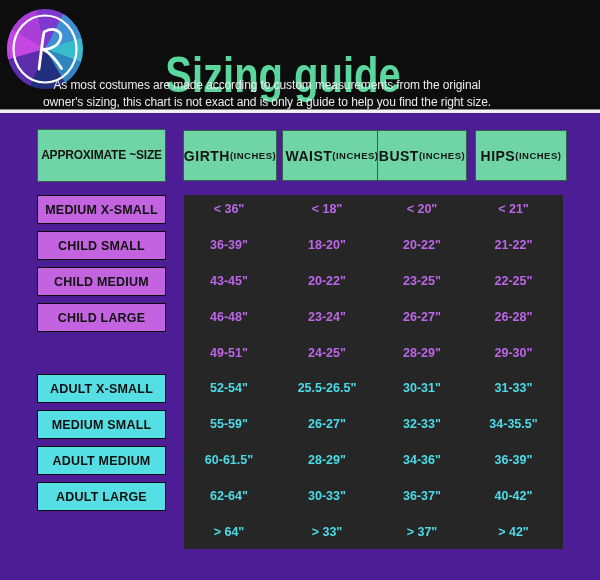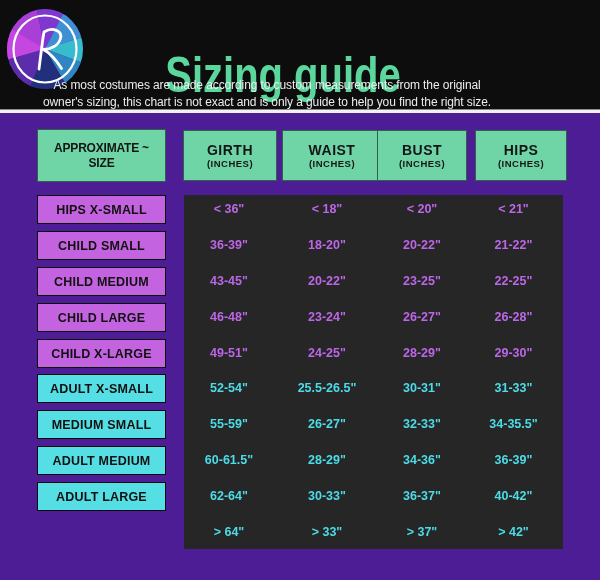--- a/index.html
+++ b/index.html
@@ -8,21 +8,21 @@
   .band{position:absolute;top:0;left:0;width:600px;height:109px;background:#0d0d0d;}
   .divider{position:absolute;top:109px;left:0;width:600px;height:4px;background:#f1f1f1;
            border-top:1px solid #8a8a8a;box-sizing:border-box;}
   .logo{position:absolute;left:6px;top:8px;width:78px;height:82px;}
   .title{position:absolute;top:12px;left:0;width:566px;text-align:center;
          font-weight:bold;font-size:50px;line-height:58px;color:#5bd79e;
          transform:scaleX(.8);transform-origin:283px 0;white-space:nowrap;}
   .subtitle{position:absolute;top:65px;left:0;width:534px;text-align:center;
             font-size:12px;line-height:17px;color:#ececec;letter-spacing:-.1px;white-space:nowrap;}
   .colhead{position:absolute;top:130px;height:51px;background:#6fd5a7;color:#141414;
-           display:flex;flex-direction:column;align-items:center;justify-content:center;
+           display:flex;flex-direction:row;align-items:center;justify-content:center;
            border:1px solid rgba(0,0,0,.55);box-sizing:border-box;text-align:center;}
   .sizehead{left:37px;top:129px;width:129px;height:53px;}
   .ch-line{font-weight:bold;font-size:12px;line-height:15px;letter-spacing:-.2px;white-space:nowrap;}
   .ch-label{font-weight:bold;font-size:14px;line-height:16px;letter-spacing:.5px;}
   .ch-unit{font-weight:bold;font-size:9.5px;line-height:12px;letter-spacing:.5px;}
   .panel{position:absolute;left:184px;top:195px;width:379px;height:354px;background:#262626;}
   .rowlabel{position:absolute;left:37px;width:129px;height:29px;box-sizing:border-box;
             border:1.5px solid #0b0b0b;color:#101010;font-weight:bold;font-size:12.5px;
             display:flex;align-items:center;justify-content:center;white-space:nowrap;
             letter-spacing:.2px;}
@@ -82,25 +82,24 @@
     <div class="ch-label">BUST</div>
     <div class="ch-unit">(INCHES)</div>
   </div>
   <div class="colhead" style="left:475px;width:92px">
     <div class="ch-label">HIPS</div>
     <div class="ch-unit">(INCHES)</div>
   </div>
 
   <div class="panel"></div>
 
-  <div class="rowlabel child" style="top:195px">HIPS X-SMALL</div>
+  <div class="rowlabel child" style="top:195px">MEDIUM X-SMALL</div>
   <div class="rowlabel child" style="top:231px">CHILD SMALL</div>
   <div class="rowlabel child" style="top:267px">CHILD MEDIUM</div>
   <div class="rowlabel child" style="top:303px">CHILD LARGE</div>
-  <div class="rowlabel child" style="top:339px">CHILD X-LARGE</div>
   <div class="rowlabel adult" style="top:374px">ADULT X-SMALL</div>
   <div class="rowlabel adult" style="top:410px">MEDIUM SMALL</div>
   <div class="rowlabel adult" style="top:446px">ADULT MEDIUM</div>
   <div class="rowlabel adult" style="top:482px">ADULT LARGE</div>
 
   <div class="vrow child" style="top:195px">
     <span class="cell">&lt; 36"</span>
     <span class="cell">&lt; 18"</span>
     <span class="cell">&lt; 20"</span>
     <span class="cell">&lt; 21"</span>

